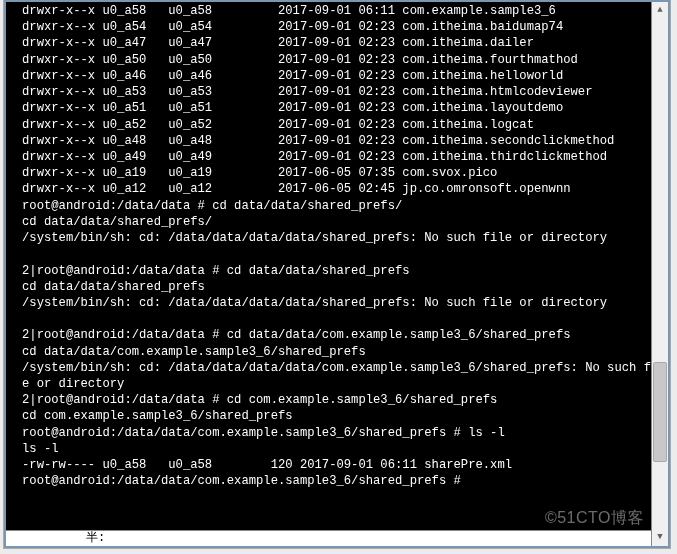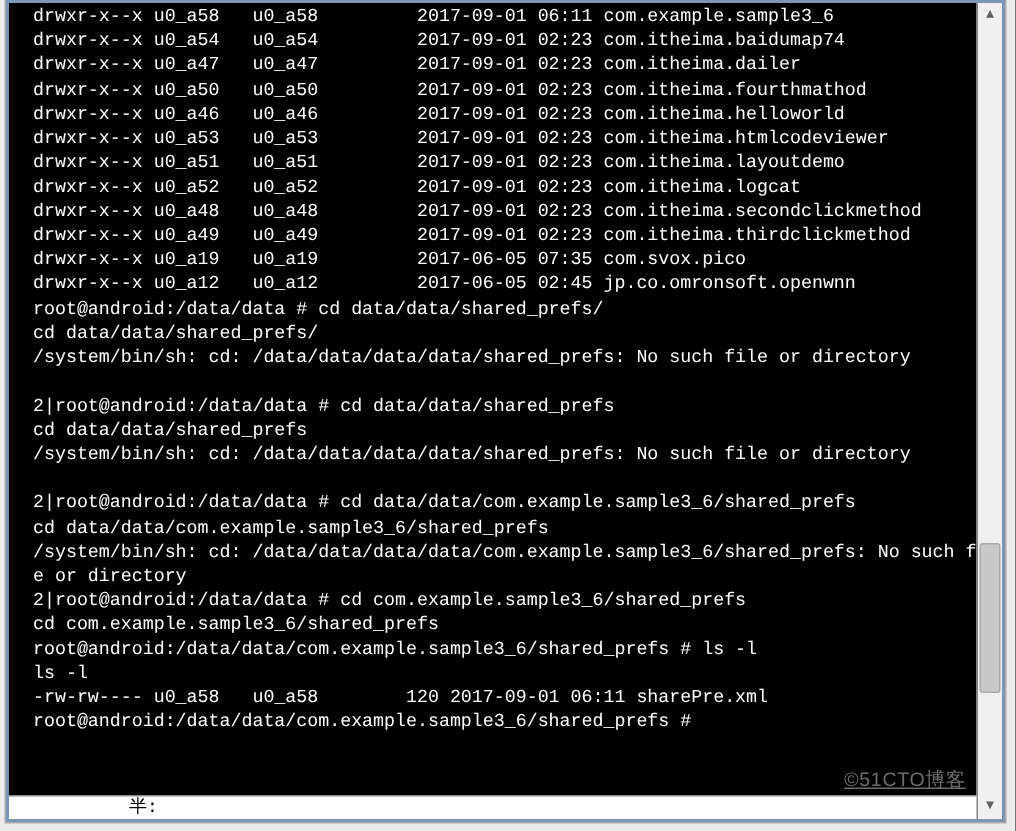--- a/index.html
+++ b/index.html
@@ -64,24 +64,23 @@
       color: #606060;
     }
     .scrollbar .arrow.up { top: 0; }
     .scrollbar .arrow.down { bottom: 0; }
     .watermark {
       position: absolute;
       bottom: 18px;
       right: 24px;
       color: #c5c5c5;
       font-family: Arial, sans-serif;
-      font-size: 13px;
+      font-size: 16px;
       opacity: .55;
       letter-spacing: .5px;
-      text-decoration: underline;
     }
     .statusbar {
       position: absolute;
       bottom: 0; left: 0; right: 17px;
       height: 16px;
       background: #fff;
       border-top: 1px solid #888;
       color: #000;
       font-size: 12px;
       padding-left: 80px;

